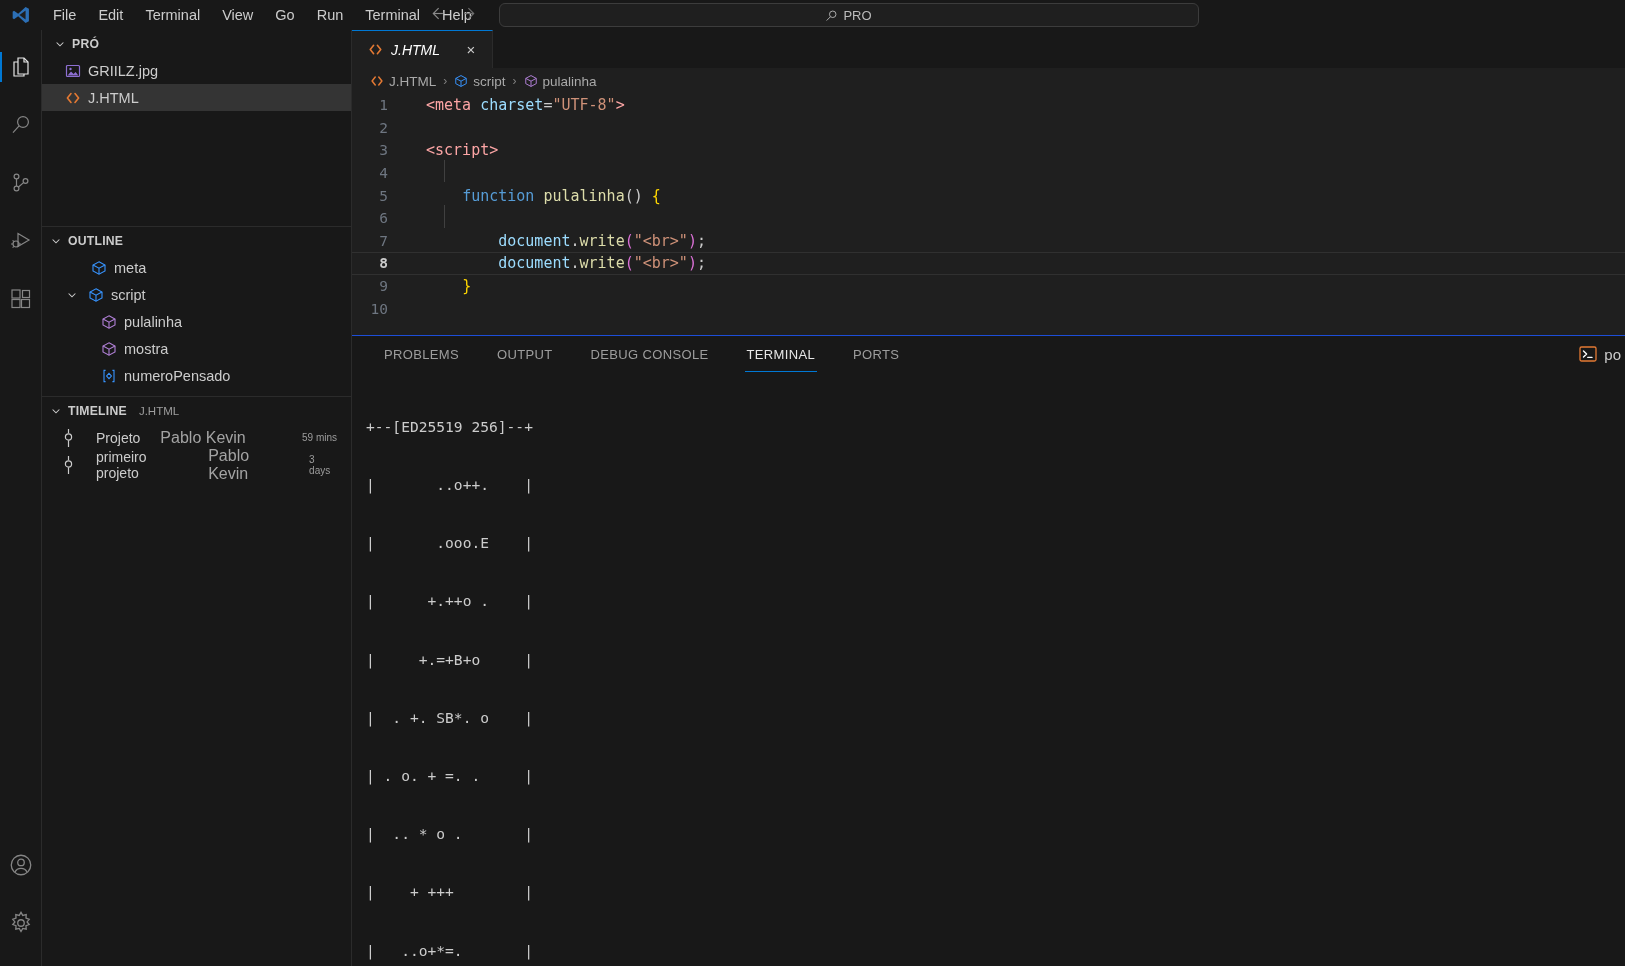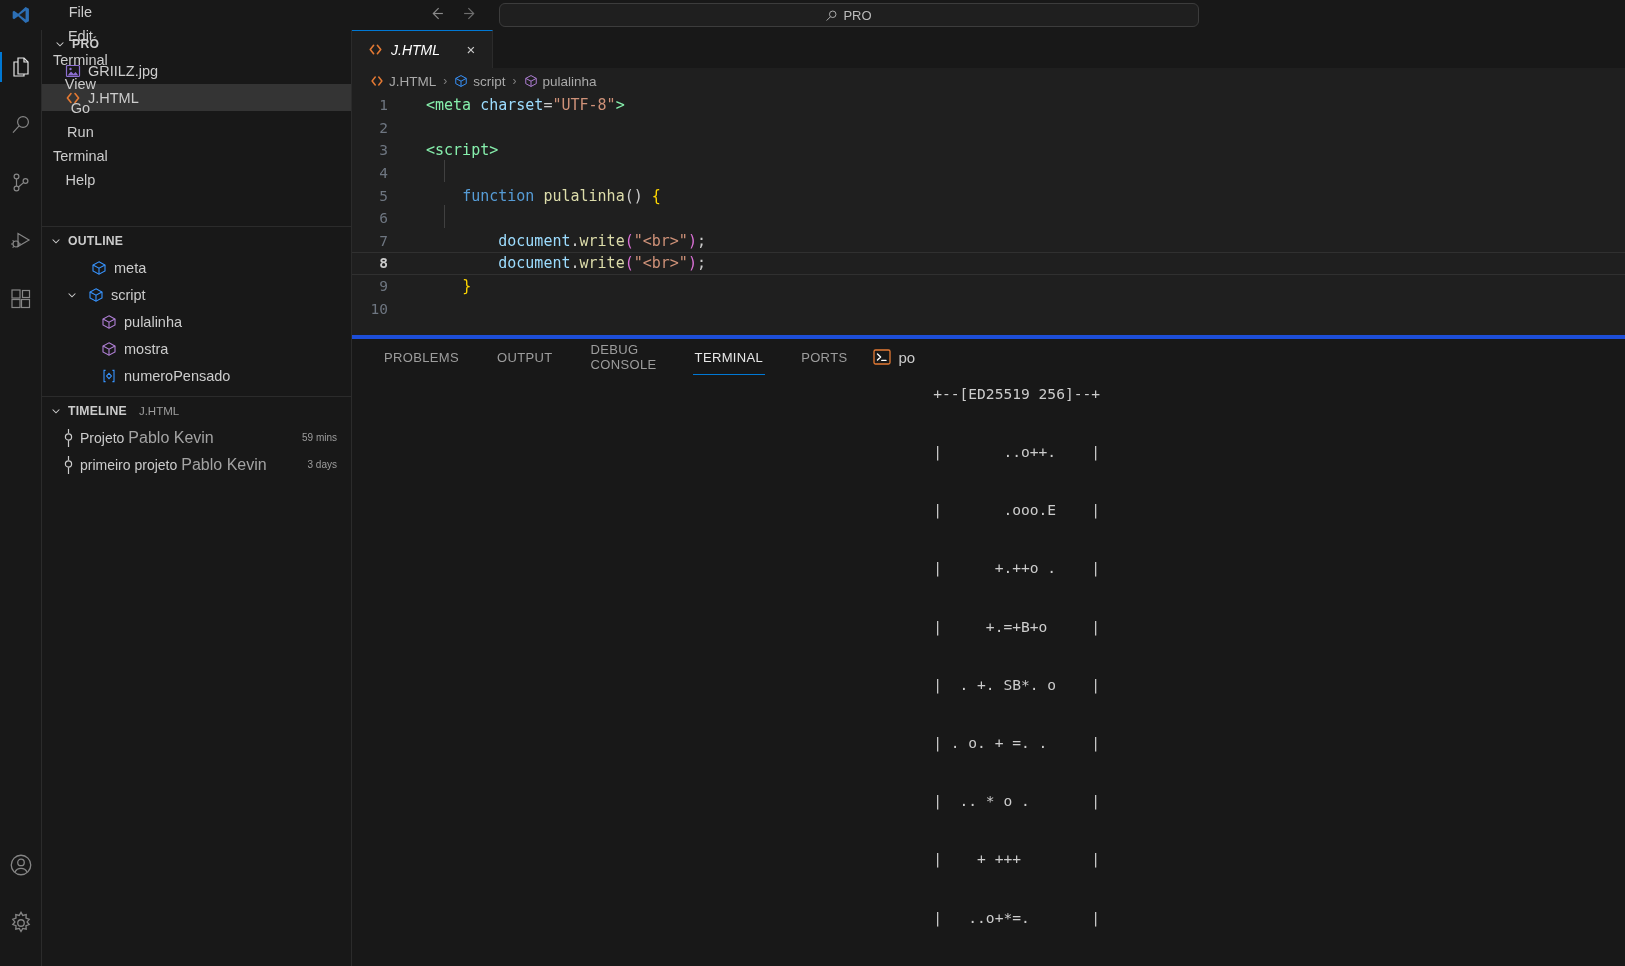--- a/index.html
+++ b/index.html
@@ -11,21 +11,21 @@
     color: #cccccc;
   }
   .app { position: relative; width: 1625px; height: 966px; display: flex; flex-direction: column; }
 
   
   .titlebar {
     height: 30px; background: #181818; display: flex; align-items: center;
     flex: 0 0 30px; position: relative;
   }
   .vscode-logo { width: 42px; height: 30px; display: flex; align-items: center; justify-content: center; }
-  .menubar { display: flex; align-items: center; height: 30px; flex-direction: column; }
+  .menubar { display: flex; align-items: center; height: 30px; }
   .menu-item {
     font-size: 14.5px; color: #cccccc; padding: 3px 11px; line-height: 18px;
     cursor: default; white-space: nowrap;
   }
   .title-center { position: absolute; left: 50%; transform: translateX(-50%); display: flex; align-items: flex-start; gap: 0px; }
   .navarrows { display: flex; align-items: center; gap: 14px; margin-right: 18px; color: #767676; }
   .navarrow { width: 20px; height: 20px; display: flex; align-items: center; justify-content: center; }
   .cmdcenter {
     width: 700px; height: 24px; background: #1f1f1f; border: 1px solid #3c3c3c;
     border-radius: 6px; display: flex; align-items: center; justify-content: center; gap: 5px;
@@ -70,21 +70,21 @@
     color: #cccccc; padding-left: 22px; cursor: pointer; white-space: nowrap;
   }
   .tree-row.selected { background: #343434; }
   .tree-row .ic { width: 17px; height: 17px; display: inline-flex; align-items: center; justify-content: center; flex: 0 0 17px; }
   .explorer-body { height: 196px; overflow: hidden; }
   .outline-body { height: 142px; overflow: hidden; }
   .sep { height: 1px; background: #2b2b2b; }
 
   .timeline-row {
     height: 27px; display: flex; align-items: center; font-size: 14px; color: #cccccc;
-    padding-left: 18px; padding-right: 14px; cursor: pointer; gap: 4px; text-align: right;
+    padding-left: 18px; padding-right: 14px; cursor: pointer; gap: 20px;
   }
   .tl-dot { width: 16px; display: flex; justify-content: center; color: #cccccc; flex: 0 0 16px; }
   .tl-label { color: #cccccc; }
   .tl-by { color: #a3a3a3; font-size: 16px; }
   .tl-time { margin-left: auto; color: #9d9d9d; font-size: 10px; }
 
   
   .editor-area { flex: 1 1 auto; display: flex; flex-direction: column; min-width: 0; background: #1f1f1f; }
   .tabs { height: 38px; background: #181818; display: flex; align-items: stretch; flex: 0 0 38px; }
   .tab {
@@ -100,34 +100,34 @@
 
   .code { flex: 1 1 auto; overflow: hidden; position: relative; font-family: "DejaVu Sans Mono", monospace; font-size: 15px; }
   .code-line { display: flex; height: 22.6px; align-items: center; white-space: pre; }
   .code-line.current { background: #1f1f1f; box-shadow: inset 0 1px 0 #303030, inset 0 -1px 0 #303030; }
   .gutter { width: 58px; text-align: right; padding-right: 22px; color: #6e7681; flex: 0 0 58px; font-size: 14.5px; }
   .code-line.current .gutter { color: #cccccc; font-weight: bold; }
   .ctext { padding-left: 16px; }
   .indent-guide { display: inline-block; border-left: 1px solid #404040; height: 22.6px; }
 
   
-  .t-tag { color: #86efac; }
+  .t-tag { color: #fca5a5; }
   .t-attr { color: #9cdcfe; }
   .t-str { color: #ce9178; }
   .t-kw { color: #569cd6; }
   .t-fn { color: #dcdcaa; }
   .t-plain { color: #cccccc; }
   .t-yellow { color: #ffd700; }
   .t-pink { color: #da70d6; }
   .t-var { color: #9cdcfe; }
   .t-method { color: #dcdcaa; }
   .t-punc { color: #cccccc; }
 
   
-  .panel { height: 631px; flex: 0 0 631px; background: #181818; display: flex; flex-direction: row; border-top: 4px solid #1d4ed8; }
+  .panel { height: 631px; flex: 0 0 631px; background: #181818; display: flex; flex-direction: column; border-top: 1px solid #1d4ed8; }
   .panel-tabs { height: 36px; flex: 0 0 36px; display: flex; align-items: stretch; padding-left: 20px; position: relative; }
   .panel-tab {
     display: flex; align-items: center; padding: 0 12px; margin-right: 14px; font-size: 13px;
     color: #9d9d9d; letter-spacing: .35px; cursor: pointer; position: relative;
   }
   .panel-tab.active { color: #e7e7e7; }
   .panel-tab.active::after { content: ""; position: absolute; left: 10px; right: 10px; bottom: 0; height: 1px; background: #0078d4; }
   .panel-right { margin-left: auto; display: flex; align-items: center; gap: 6px; padding-right: 4px; }
   .term-chip { display: flex; align-items: center; gap: 7px; font-size: 15px; color: #cccccc; }
 

